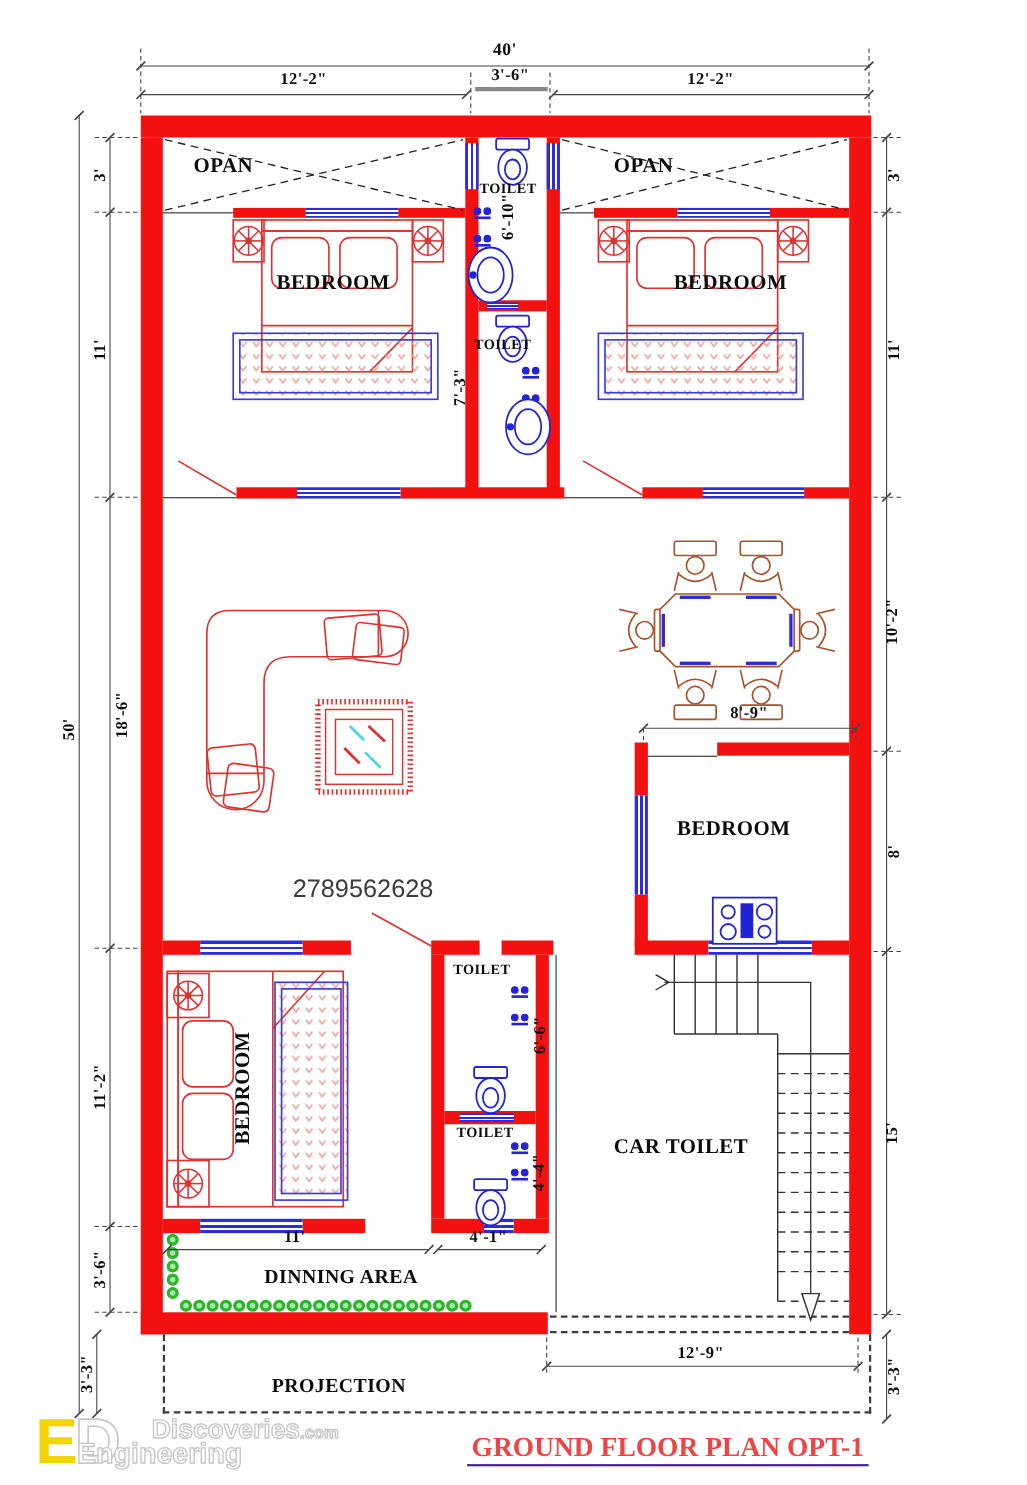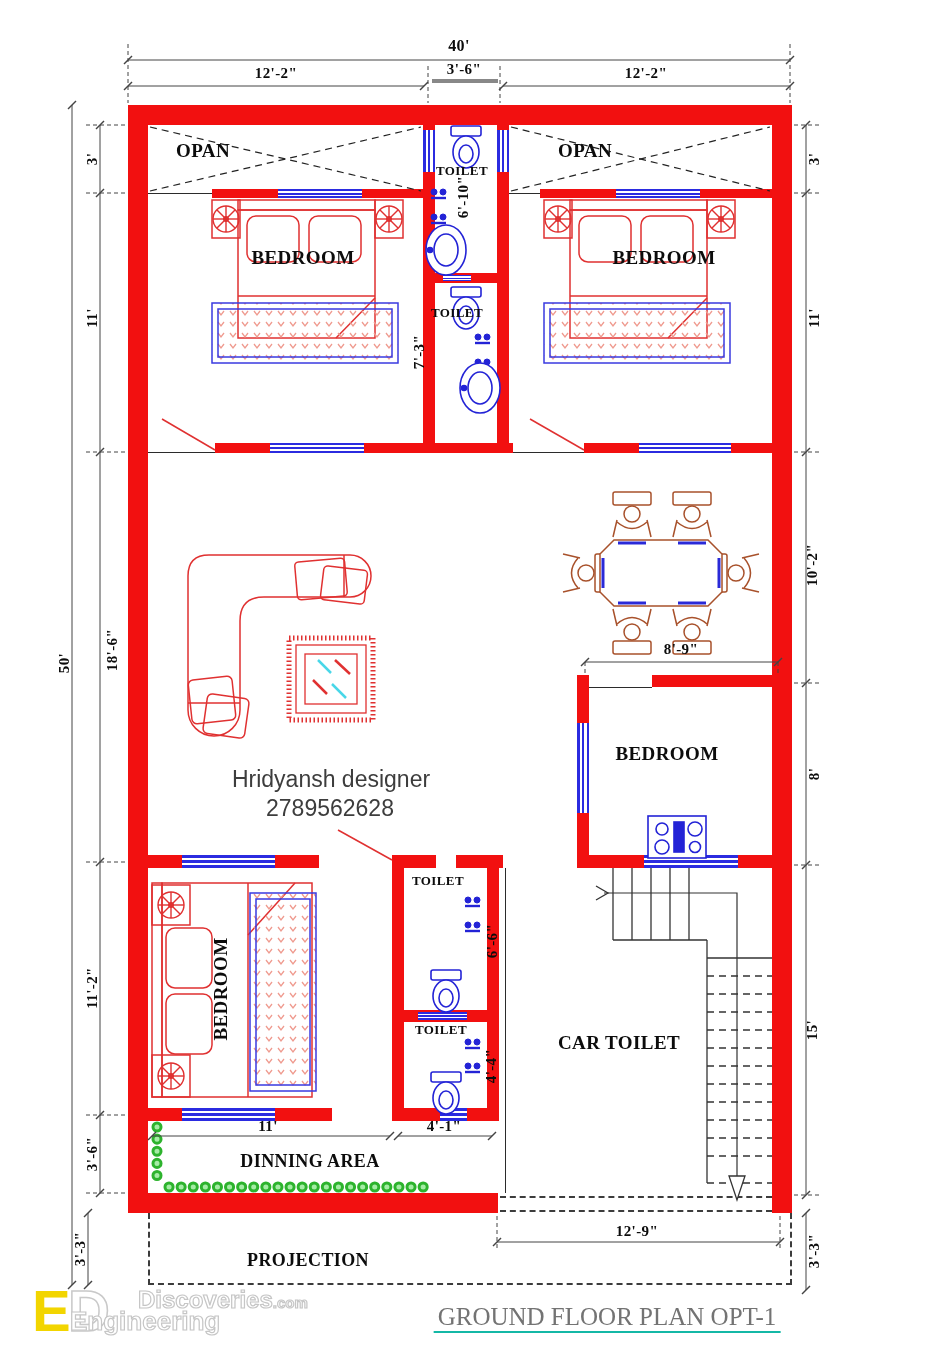--- a/index.html
+++ b/index.html
@@ -18,21 +18,21 @@
   
   .lbl{position:absolute;font-weight:700;color:#0c0c0c;white-space:nowrap;
        transform:translate(-50%,-50%);letter-spacing:.4px}
   .vert{transform:translate(-50%,-50%) rotate(-90deg)}
   .room{font-size:19px}
   .rsm{font-size:13px}
   .dim{font-size:15px}
   .designer{position:absolute;transform:translate(-50%,-50%);white-space:nowrap;
             font-family:"Liberation Sans",sans-serif;color:#3d3d3d;font-size:23px}
   .title{position:absolute;transform:translate(-50%,-50%);white-space:nowrap;
-         font-size:25px;font-weight:400;color:#737373;border-bottom:2px solid #14b8a6;padding:0 4px}
+         font-size:25px;font-weight:700;color:#ef4444;border-bottom:2px solid #4c1d95;padding:0 4px}
   svg{position:absolute;left:0;top:0}
   
   .logoE{position:absolute;font-family:"Liberation Sans",sans-serif;font-weight:900;
          font-size:58px;color:#f2d500;line-height:1}
   .logoD{position:absolute;font-family:"Liberation Sans",sans-serif;font-weight:900;
          font-size:58px;color:#fff;-webkit-text-stroke:1.5px #c9c9c9;line-height:1}
   .logoTxt{position:absolute;font-family:"Liberation Sans",sans-serif;font-weight:700;
            color:#fff;-webkit-text-stroke:1.2px #c6c6c6;white-space:nowrap}
 </style>
 </head>
@@ -403,21 +403,20 @@
   <div class="lbl dim vert" style="left:814px;top:1251px">3'-3"</div>
   <div class="lbl dim vert" style="left:463px;top:197px">6'-10"</div>
   <div class="lbl dim vert" style="left:419px;top:352px">7'-3"</div>
   <div class="lbl dim" style="left:681px;top:649px">8'-9"</div>
   <div class="lbl dim vert" style="left:492px;top:941px">6'-6"</div>
   <div class="lbl dim vert" style="left:491px;top:1066px">4'-4"</div>
   <div class="lbl dim" style="left:268px;top:1126px">11'</div>
   <div class="lbl dim" style="left:444px;top:1126px">4'-1"</div>
   <div class="lbl dim" style="left:637px;top:1231px">12'-9"</div>
 
-  <div class="designer" style="left:331px;top:779px">Hridyansh designer</div>
   <div class="designer" style="left:330px;top:808px">2789562628</div>
 
   <div class="title" style="left:607px;top:1318px">GROUND FLOOR PLAN OPT-1</div>
 
   <div>
     <span class="logoE" style="left:32px;top:1282px">E</span>
     <span class="logoD" style="left:68px;top:1282px">D</span>
     <span class="logoTxt" style="left:138px;top:1286px;font-size:24px">
       <span>Discoveries</span><span style="font-size:15px">.com</span>
     </span>

